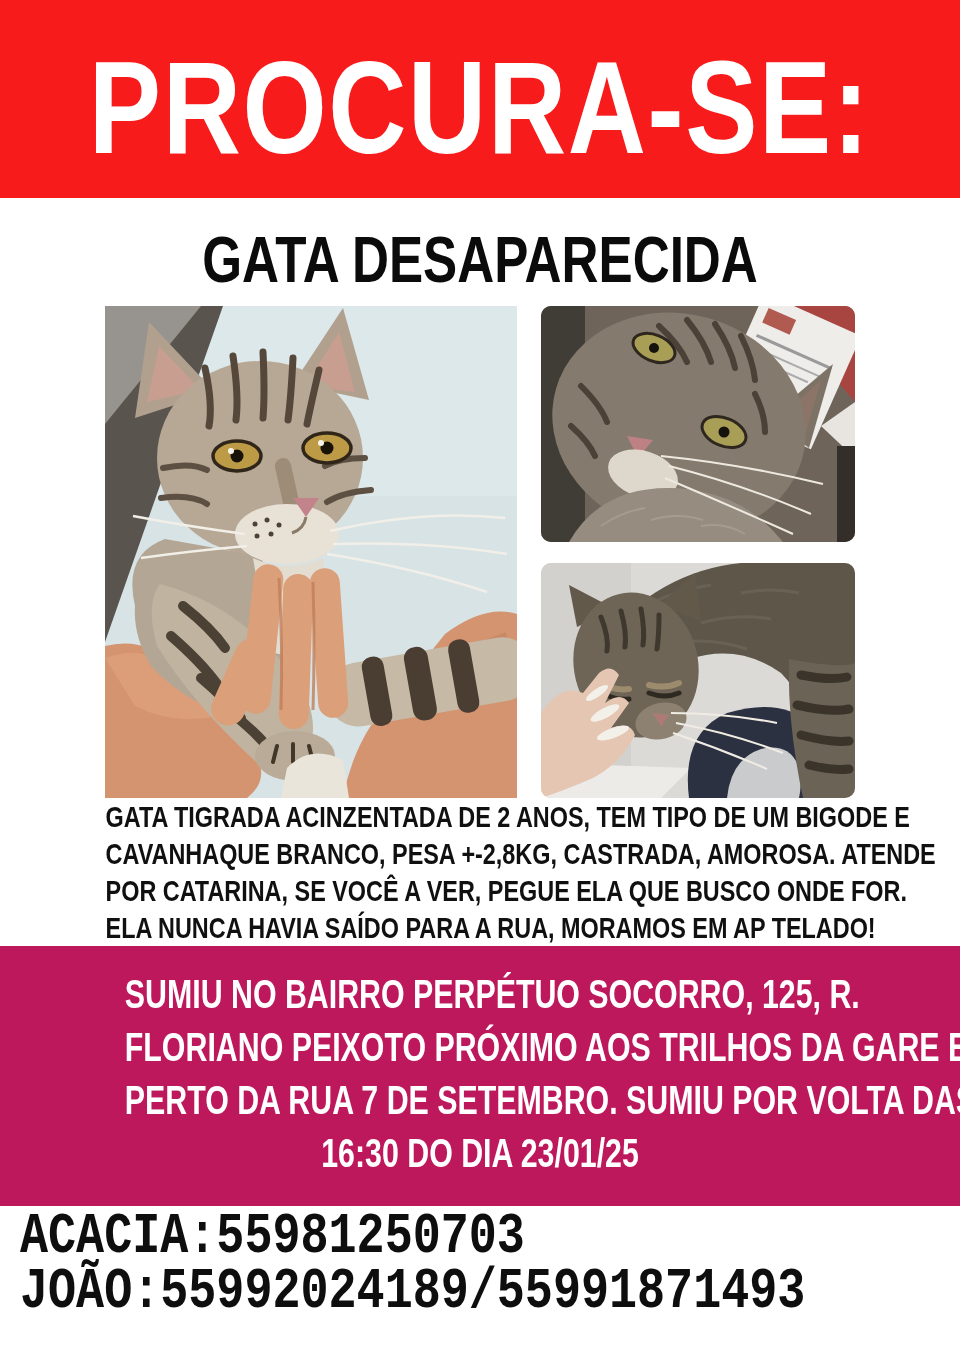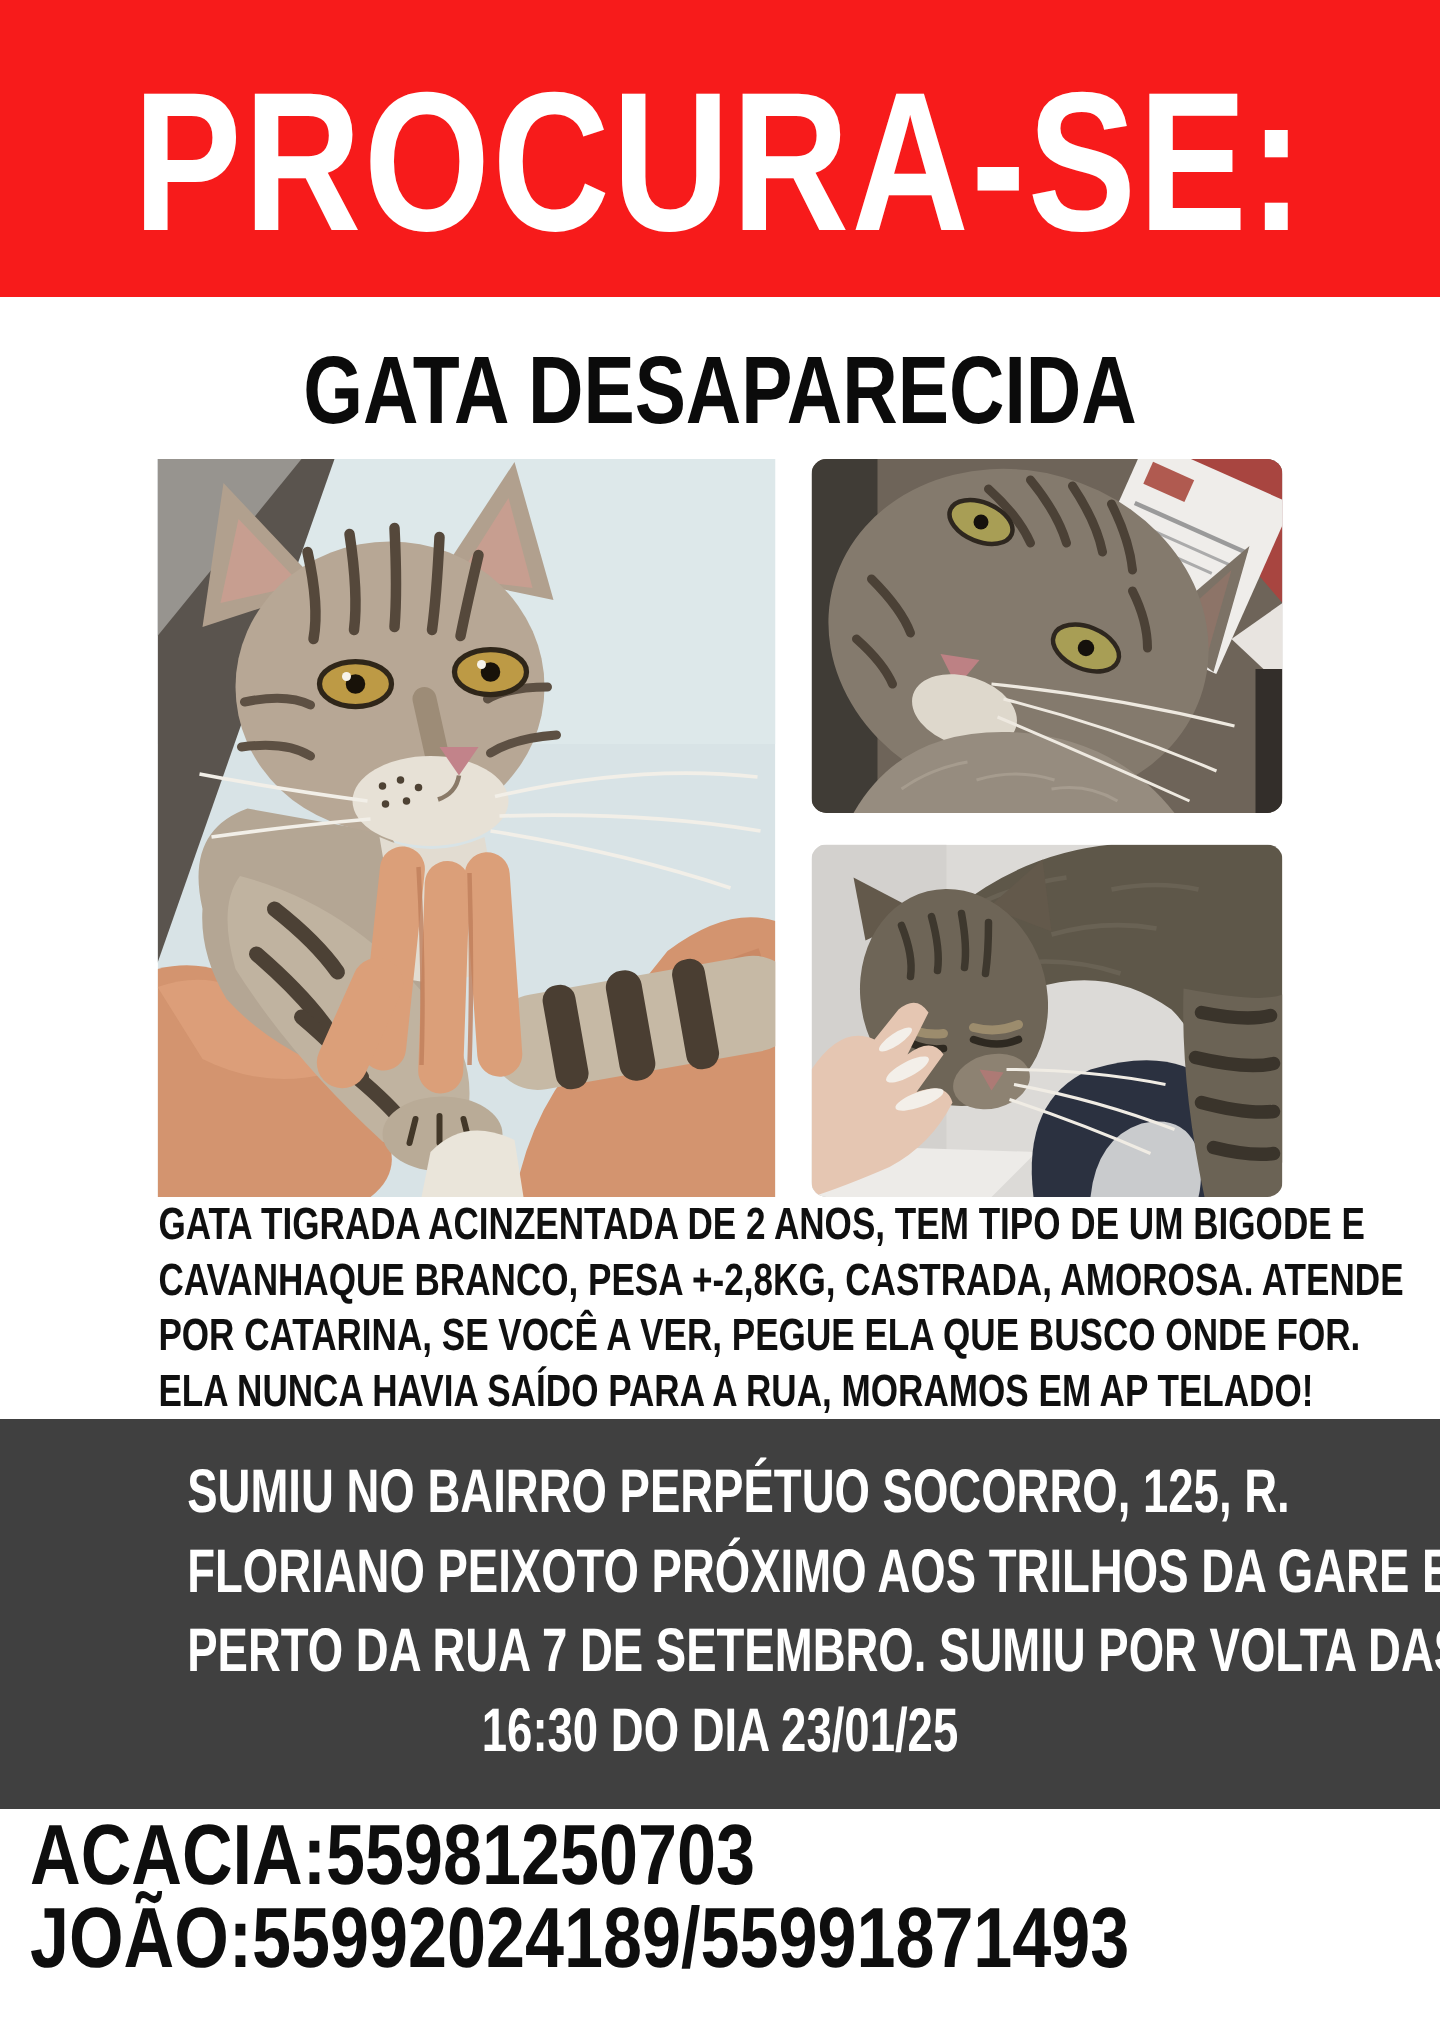--- a/index.html
+++ b/index.html
@@ -35,28 +35,28 @@
   .photo-sm.bottom { height:235px; }
   .photos svg { display:block; width:100%; height:100%; }
   
   .description { }
   .desc-line {
     text-align:center; font-weight:700; font-size:30px; line-height:37px;
     color:#101010; white-space:nowrap;
     transform:scaleX(0.78); transform-origin:center;
   }
   
-  .alert-band { margin-top:0; background:#404040; padding:22px 0 26px; height:212px; }
+  .alert-band { margin-top:0; background:#be185d; padding:22px 0 26px; height:212px; }
   .alert-line {
     text-align:center; font-weight:700; font-size:41px; line-height:53px;
     color:#ffffff; white-space:nowrap;
     transform:scaleX(0.74); transform-origin:center;
   }
   
-  .contacts { padding:4px 0 0 20px; }
+  .contacts { padding:4px 0 0 20px;font-family:Liberation Mono, monospace; }
   .contact-line {
     font-weight:700; font-size:57px; line-height:55px; color:#0e0e0e;
     white-space:nowrap;
     transform:scaleX(0.82); transform-origin:left center;
   }
 </style>
 </head>
 <body>
 
 <div class="poster">

